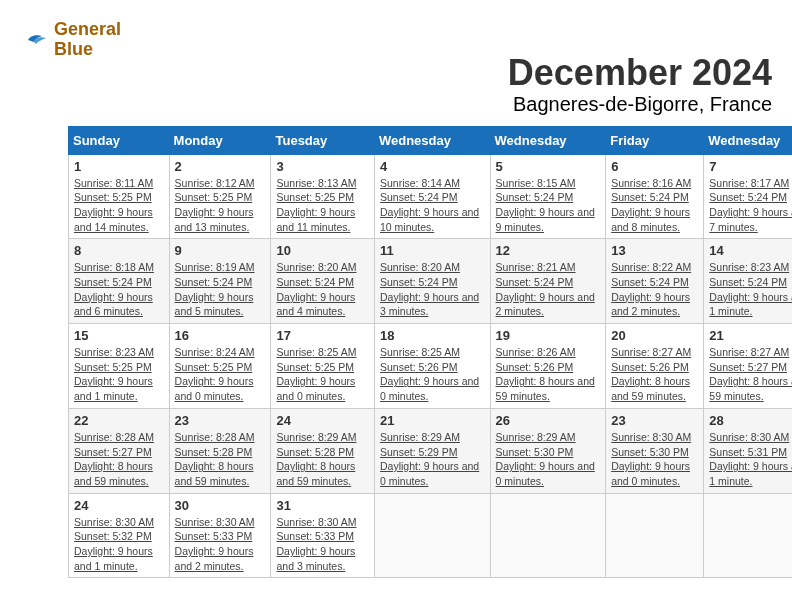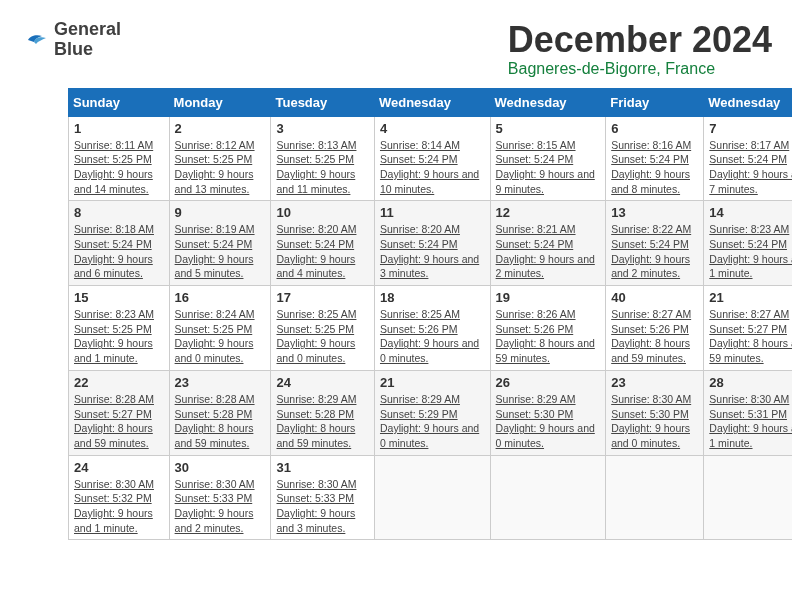--- a/index.html
+++ b/index.html
@@ -21,37 +21,39 @@
       align-items: center;
       gap: 4px;
     }
     .logo-text {
       font-size: 18px;
       font-weight: bold;
       color: #333;
       line-height: 1.1;
     }
     .logo-text span {
-      color: #404040;
+      color: #a16207;
     }
     .logo-bird {
       width: 30px;
       height: 24px;
     }
     .title-area {
+      text-align: right;
+      margin-top: 33px;
     }
     .month-title {
       font-size: 36px;
       font-weight: bold;
       color: #333;
       line-height: 1.1;
     }
     .location-title {
-      font-size: 16px;
-      color: #15803d;
+      font-size: 20px;
+      color: #000000;
     }
     .calendar-table {
       width: 100%;
       border-collapse: collapse;
       font-size: 11px;
       margin-left: 48px;
     }
     .calendar-table th {
       background-color: #1a6fba;
       color: #fff;
@@ -196,21 +198,21 @@
         </td>
         <td>
           <span class="day-num">18</span>
           <div class="day-info">Sunrise: 8:25 AM<br>Sunset: 5:26 PM<br>Daylight: 9 hours and 0 minutes.</div>
         </td>
         <td>
           <span class="day-num">19</span>
           <div class="day-info">Sunrise: 8:26 AM<br>Sunset: 5:26 PM<br>Daylight: 8 hours and 59 minutes.</div>
         </td>
         <td>
-          <span class="day-num">40</span>
+          <span class="day-num">20</span>
           <div class="day-info">Sunrise: 8:27 AM<br>Sunset: 5:26 PM<br>Daylight: 8 hours and 59 minutes.</div>
         </td>
         <td>
           <span class="day-num">21</span>
           <div class="day-info">Sunrise: 8:27 AM<br>Sunset: 5:27 PM<br>Daylight: 8 hours and 59 minutes.</div>
         </td>
       </tr>
       <tr>
         <td>
           <span class="day-num">22</span>

